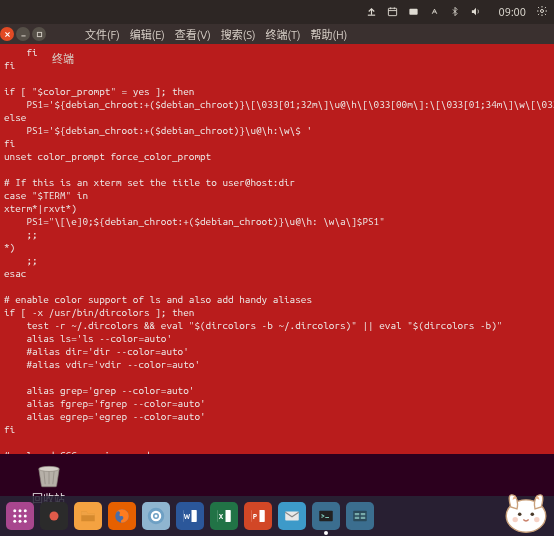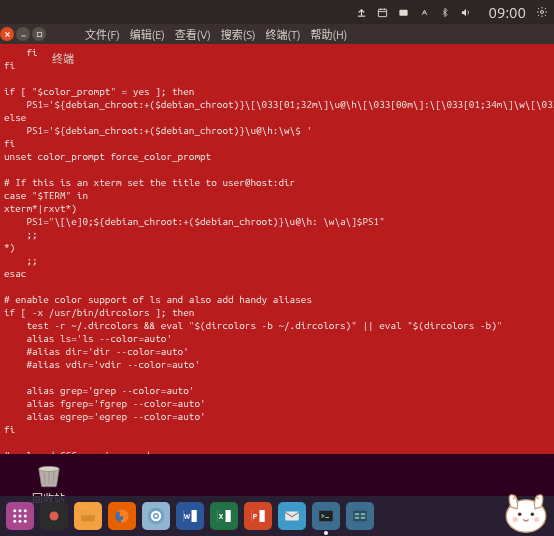--- a/index.html
+++ b/index.html
@@ -1,17 +1,17 @@
 <!DOCTYPE html>
 <html><head>
 <meta charset="utf-8">
 <style>
 * { margin: 0; padding: 0; box-sizing: border-box; }
 body { width: 554px; height: 536px; overflow: hidden; font-family: "Ubuntu", "Noto Sans CJK SC", sans-serif; background: #2c001e; position: relative; }
-.topbar { height: 24px; background: #2d2624; color: #dfdbd2; display: flex; align-items: center; font-size: 15px; padding: 8px 6px; }
+.topbar { height: 24px; background: #2d2624; color: #dfdbd2; display: flex; align-items: center; font-size: 11px; padding: 8px 6px; }
 .indicators { margin-left: auto; display: flex; gap: 10px; align-items: center; }
 .indicators span, .indicators svg { color:#dfdbd2; }
 .time { margin-left: 6px; }
 .menubar { height: 20px; background: #3a302f; color: #d8d0c8; display: flex; align-items: center; font-size: 11px; padding-left: 0; }
 .window-controls { display: flex; gap: 2px; margin-right: 6px; }
 .wc { width: 14px; height: 14px; border-radius: 7px; display:flex; align-items:center; justify-content:center; font-size:8px; color:#fff; }
 .wc.close { background: #e24a24; }
 .wc.min, .wc.max { background: #565048; }
 .menu-item { margin-right: 4px; padding: 0 3px; }
 .app-title { margin-right: 8px; margin-top: 48px; }

